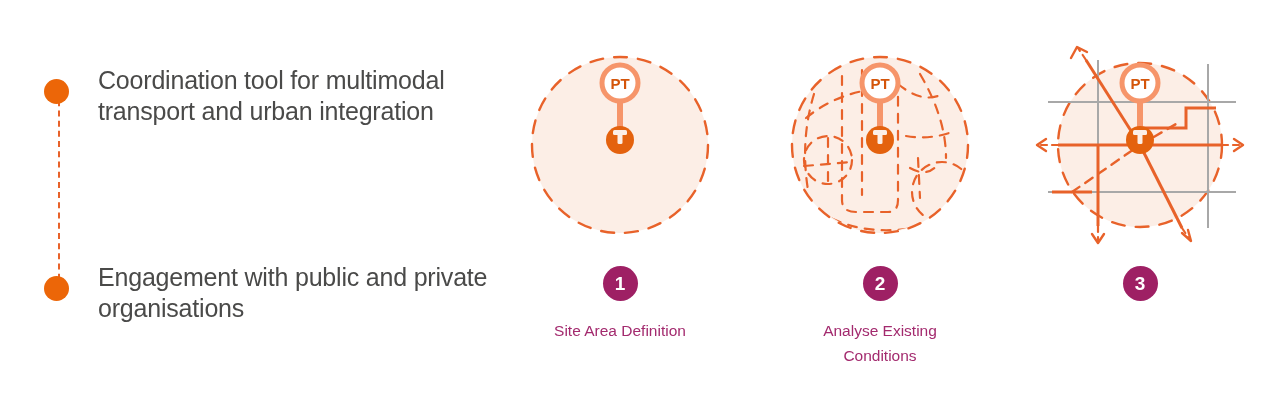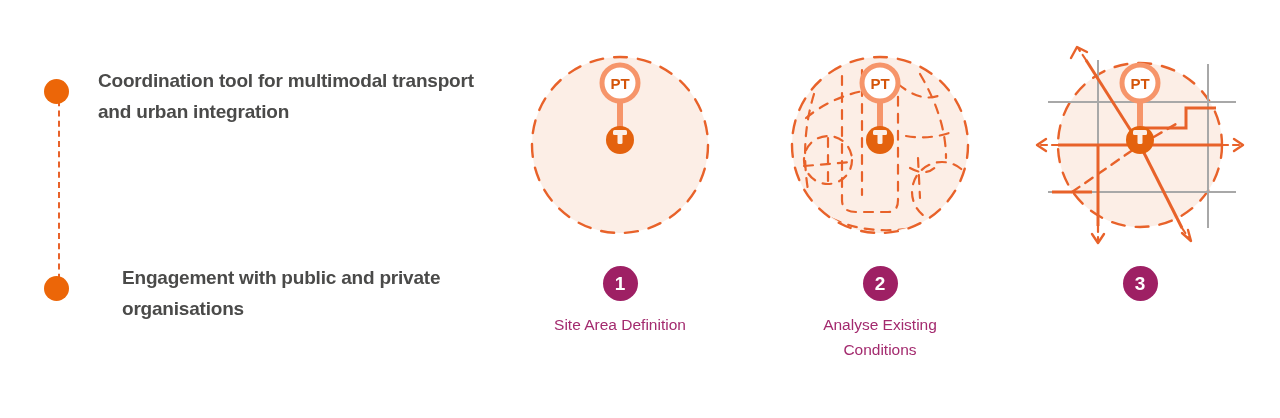--- a/index.html
+++ b/index.html
@@ -36,34 +36,34 @@
     height: 200px;
     border-left: 2px dashed #E8622A;
   }
   .bullet-row {
     position: absolute;
     left: 0;
     display: flex;
     align-items: flex-start;
   }
   .bullet-row.first { top: 19px; }
-  .bullet-row.second { top: 216px; gap: 24px; }
+  .bullet-row.second { top: 216px; }
   .bullet-dot {
     width: 25px;
     height: 25px;
     border-radius: 50%;
     background: #EC6608;
     flex: 0 0 auto;
     margin-top: 0px;
   }
   .bullet-text {
     margin-left: 29px;
-    font-size: 19px;
+    font-size: 25px;
     line-height: 31px;
-    font-weight: bold;
+    font-weight: normal;
     color: #4A4A49;
     letter-spacing: -0.2px;
     margin-top: -14px;
     width: 390px;
   }
 
   
   .steps {
     position: absolute;
     left: 490px;
@@ -92,21 +92,21 @@
     background: #9E2064;
     color: #ffffff;
     font-size: 19px;
     font-weight: bold;
     display: flex;
     align-items: center;
     justify-content: center;
     line-height: 1;
   }
   .step-caption {
-    margin-top: 11px;
+    margin-top: 17px;
     text-align: center;
     color: #A32A6E;
     font-size: 15.5px;
     line-height: 25px;
     max-width: 190px;
   }
 </style>
 </head>
 <body>
 

